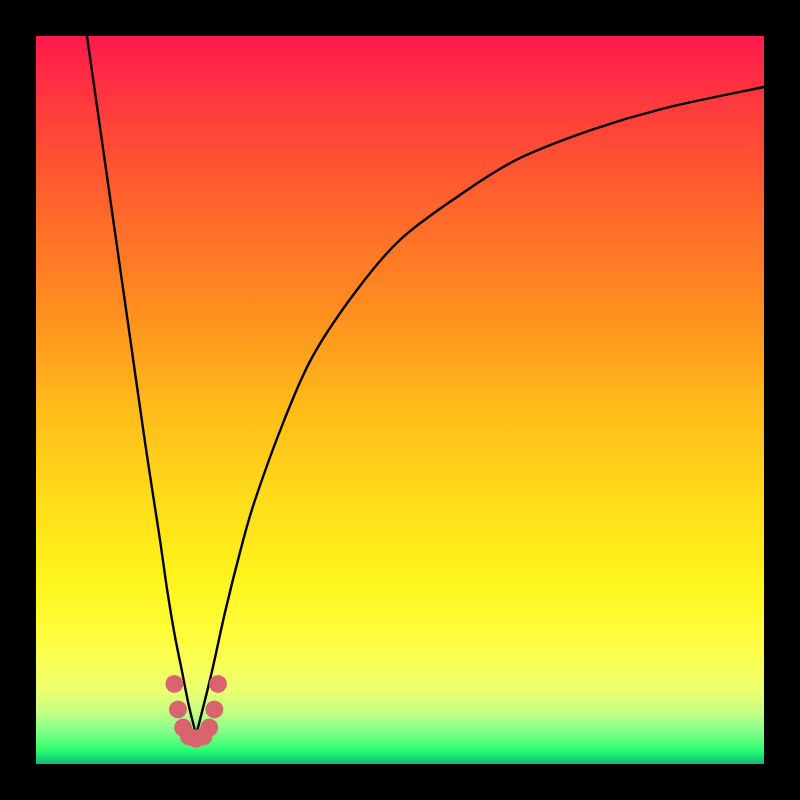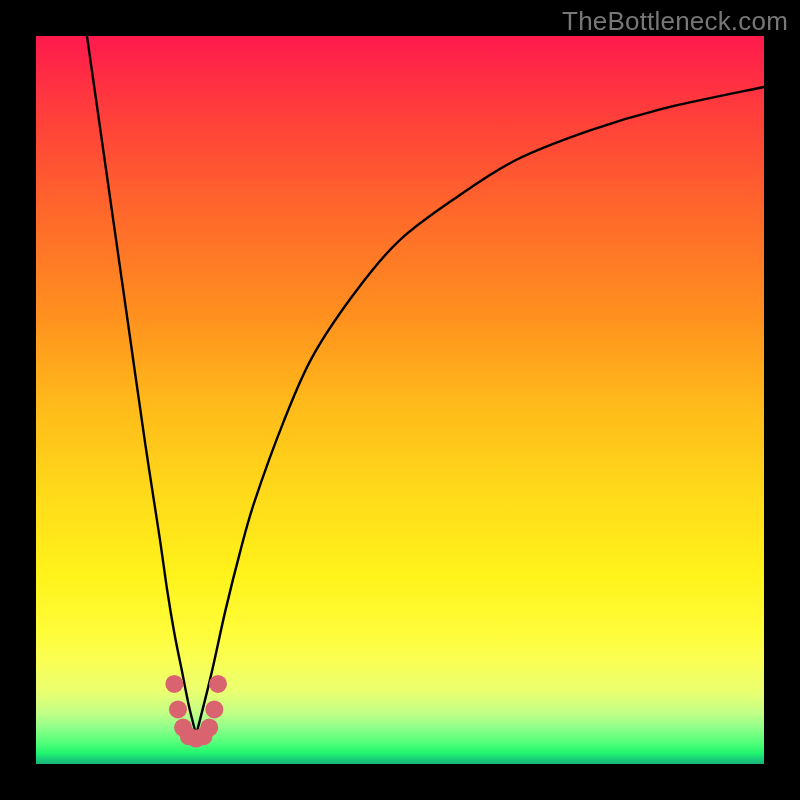--- a/index.html
+++ b/index.html
@@ -63,21 +63,20 @@
   svg.curves {
     position: absolute;
     inset: 0;
   }
 </style>
 </head>
 <body>
 
 <div class="frame">
 
-  <div class="watermark">TheBottleneck.com</div>
 
   <div class="plot-area">
     <div class="gradient"></div>
 
     <svg class="curves" viewBox="0 0 728 728" preserveAspectRatio="none">
       <path id="left-path" fill="none" stroke="#000" stroke-width="2.4" stroke-linecap="round" d="M 50.96000000000001 0 C 53.38666666666667 16.98666666666666, 60.666666666666664 67.94666666666663, 65.52 101.91999999999996 C 70.37333333333333 135.8933333333333, 75.22666666666666 169.86666666666667, 80.08 203.84000000000003 C 84.93333333333334 237.8133333333334, 89.78666666666666 271.78666666666675, 94.64 305.76000000000005 C 99.49333333333334 339.73333333333335, 104.34666666666666 374.92, 109.2 407.68 C 114.05333333333334 440.44, 120.12 478.05333333333334, 123.76 502.32 C 127.4 526.5866666666667, 128.61333333333332 537.5066666666667, 131.04 553.28 C 133.46666666666667 569.0533333333333, 135.89333333333332 583.6133333333333, 138.32 596.96 C 140.74666666666667 610.3066666666667, 143.17333333333332 621.2266666666667, 145.6 633.36 C 148.02666666666667 645.4933333333333, 150.45333333333332 658.84, 152.88 669.76 C 155.30666666666667 680.68, 158.94666666666666 694.0266666666666, 160.16 698.88"></path>
       <path id="right-path" fill="none" stroke="#000" stroke-width="2.4" stroke-linecap="round" d="M 160.16 698.88 C 162.58666666666667 689.1733333333333, 169.86666666666667 661.2666666666667, 174.72 640.64 C 179.57333333333332 620.0133333333333, 184.42666666666668 595.7466666666667, 189.28 575.12 C 194.13333333333333 554.4933333333333, 198.9866666666667 535.08, 203.84000000000003 516.88 C 208.69333333333336 498.68, 211.12 487.76, 218.4 465.92 C 225.68 444.08000000000004, 237.81333333333333 410.1066666666667, 247.52 385.84000000000003 C 257.2266666666667 361.5733333333334, 264.50666666666666 342.15999999999997, 276.64 320.31999999999994 C 288.7733333333333 298.4799999999999, 305.76 274.2133333333333, 320.32 254.8 C 334.88 235.38666666666668, 347.0133333333333 219.61333333333337, 364 203.84000000000003 C 380.9866666666667 188.0666666666667, 402.8266666666666 173.50666666666663, 422.23999999999995 160.15999999999997 C 441.6533333333333 146.8133333333333, 458.64 134.67999999999998, 480.48 123.75999999999999 C 502.32000000000005 112.83999999999999, 529.0133333333333 103.13333333333333, 553.28 94.63999999999999 C 577.5466666666666 86.14666666666665, 596.96 80.07999999999997, 626.08 72.79999999999995 C 655.2 65.51999999999994, 711.0133333333333 54.59999999999993, 728 50.95999999999992"></path>
       <g id="markers">
           <circle cx="138.32" cy="647.92" r="9" fill="#d9646f"></circle>
           <circle cx="141.96" cy="673.4" r="9" fill="#d9646f"></circle>

